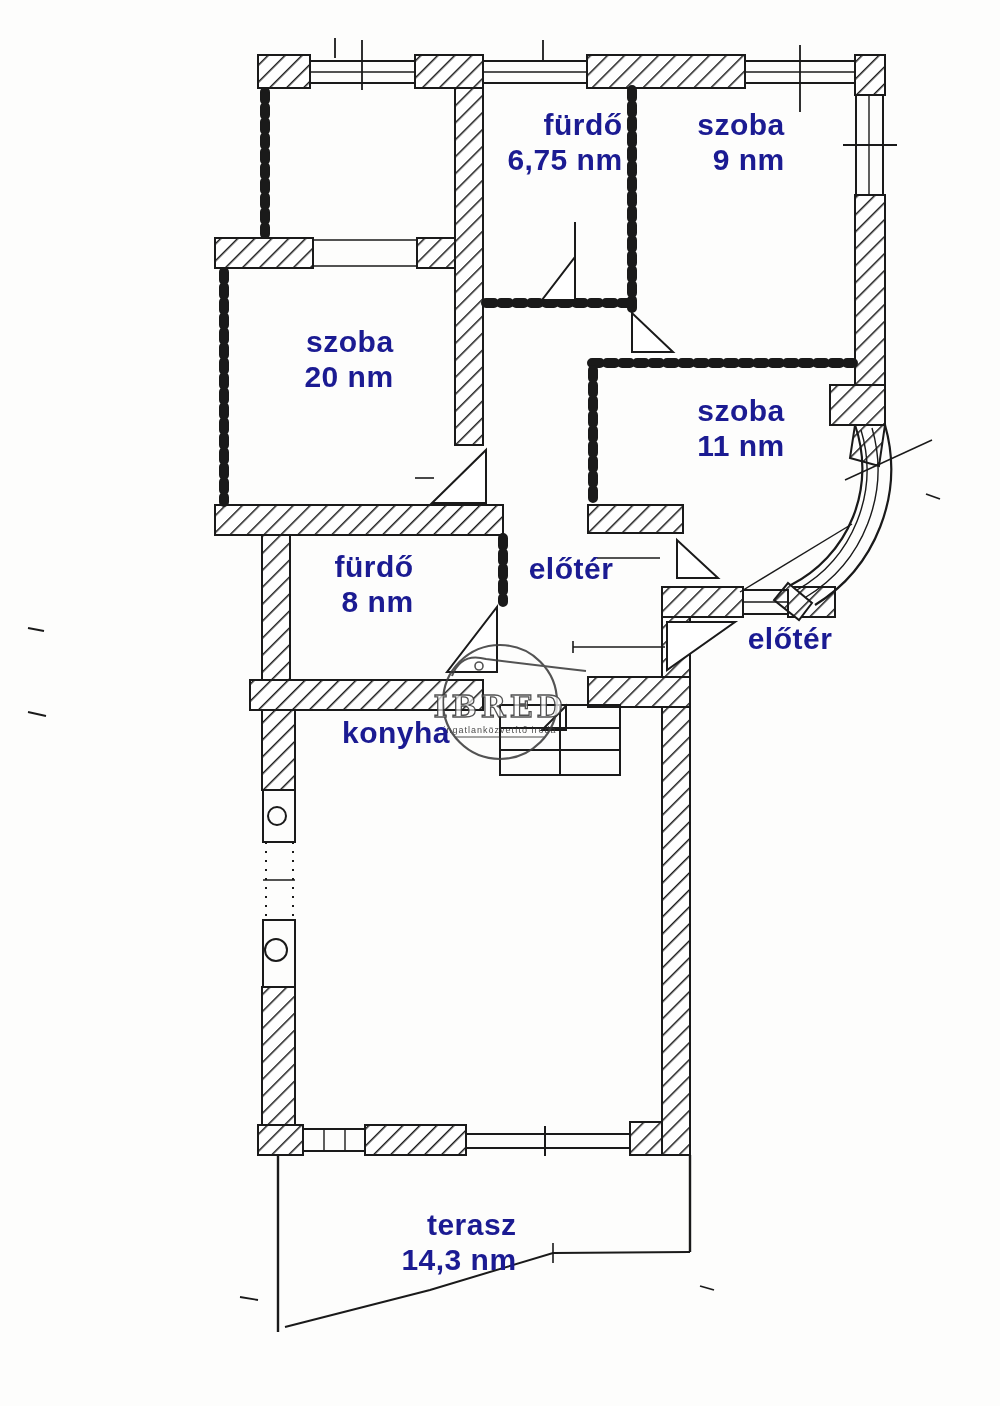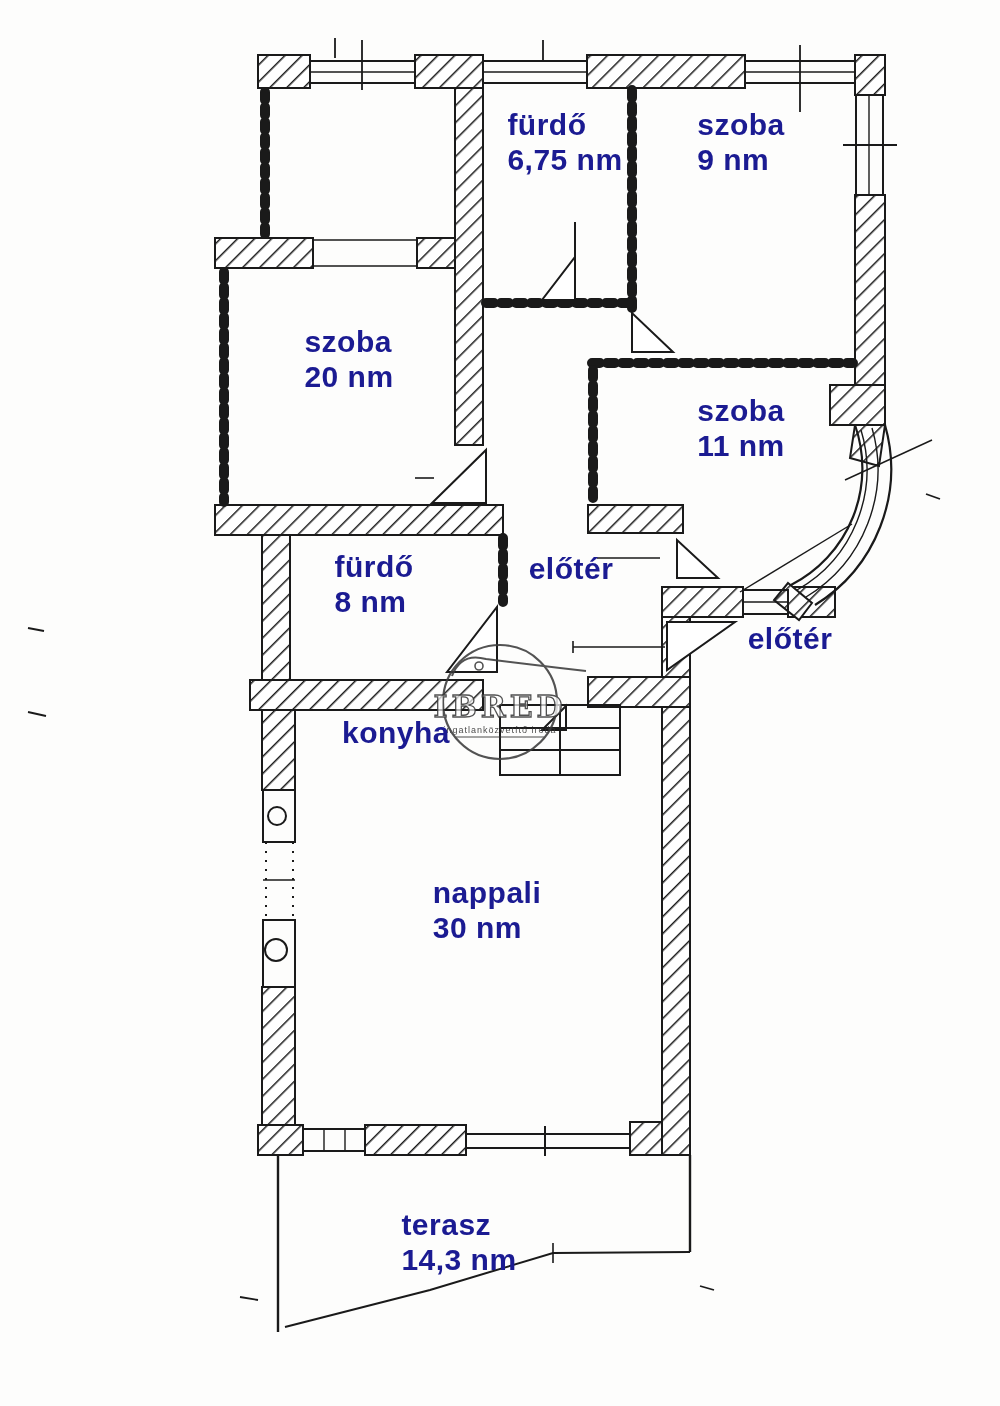--- a/index.html
+++ b/index.html
@@ -1,19 +1,19 @@
 <!DOCTYPE html>
 <html><head>
 <meta charset="utf-8">
 <style>
   html,body{margin:0;padding:0;background:#ffffff;}
   #page{position:relative;width:1000px;height:1406px;background:#fdfdfc;overflow:hidden;
         font-family:"Liberation Sans", sans-serif;}
   #plan-svg{position:absolute;left:0;top:0;}
-  .room-label{position:absolute;transform:translateX(-50%);text-align:left;
+  .room-label{position:absolute;transform:translateX(-50%);text-align:right;
               color:#1b1b92;font-weight:bold;font-size:30px;line-height:1.16;
               letter-spacing:0.5px;white-space:nowrap;
               font-family:"Liberation Sans", sans-serif;}
   .room-label .area{display:block;}
 </style>
 </head>
 <body>
 
 <div id="page">
 
@@ -180,22 +180,18 @@
   </div>
   <div class="room-label" style="left:571px; top:552px;">
     <span>előtér</span>
   </div>
   <div class="room-label" style="left:790px; top:622px;">
     <span>előtér</span>
   </div>
   <div class="room-label" style="left:396px; top:716px;">
     <span>konyha</span>
   </div>
-  <div class="room-label" style="left:487px; top:876px;">
-    <span>nappali</span>
-    <span class="area">30 nm</span>
-  </div>
   <div class="room-label" style="left:459px; top:1160px;margin-top:48px;">
     <span>terasz</span>
     <span class="area">14,3 nm</span>
   </div>
 
 </div>
 
 </body></html>

